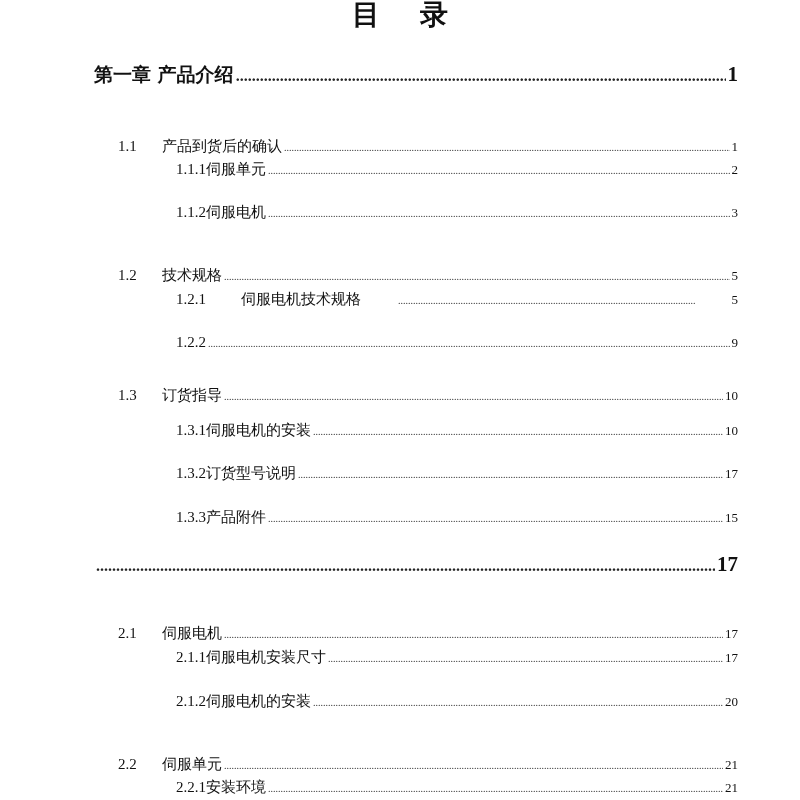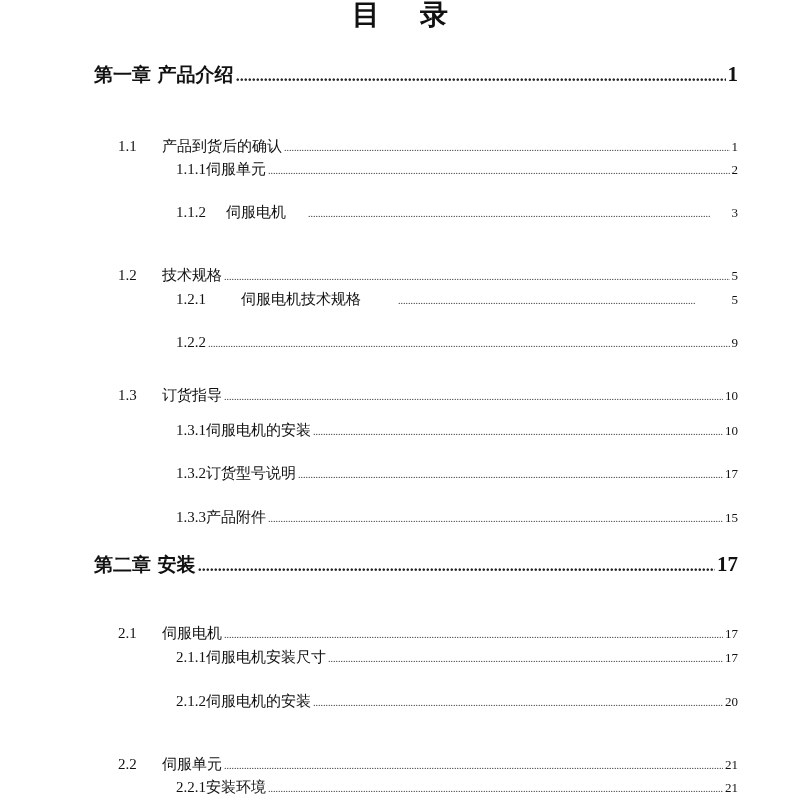--- a/index.html
+++ b/index.html
@@ -52,21 +52,21 @@
     <span class="page">1</span>
   </div>
 
   <div class="toc-row lvl2" style="top:160px;">
     <span class="num">1.1.1</span>
     <span class="txt">伺服单元</span>
     <span class="leader"></span>
     <span class="page">2</span>
   </div>
 
-  <div class="toc-row lvl2" style="top:203px;gap:20px;">
+  <div class="toc-row lvl2" style="top:203px;">
     <span class="num">1.1.2</span>
     <span class="txt">伺服电机</span>
     <span class="leader"></span>
     <span class="page">3</span>
   </div>
 
   <div class="toc-row lvl1" style="top:246px;">
     <span class="num">1.2</span>
     <span class="txt">技术规格</span>
     <span class="leader"></span>
@@ -108,21 +108,20 @@
   </div>
 
   <div class="toc-row lvl2" style="top:508px;">
     <span class="num">1.3.3</span>
     <span class="txt">产品附件</span>
     <span class="leader"></span>
     <span class="page">15</span>
   </div>
 
   <div class="toc-row lvl0" style="top:552px;">
-    <span class="txt">第二章 安装</span>
     <span class="leader"></span>
     <span class="page">17</span>
   </div>
 
   <div class="toc-row lvl1" style="top:604px;">
     <span class="num">2.1</span>
     <span class="txt">伺服电机</span>
     <span class="leader"></span>
     <span class="page">17</span>
   </div>

